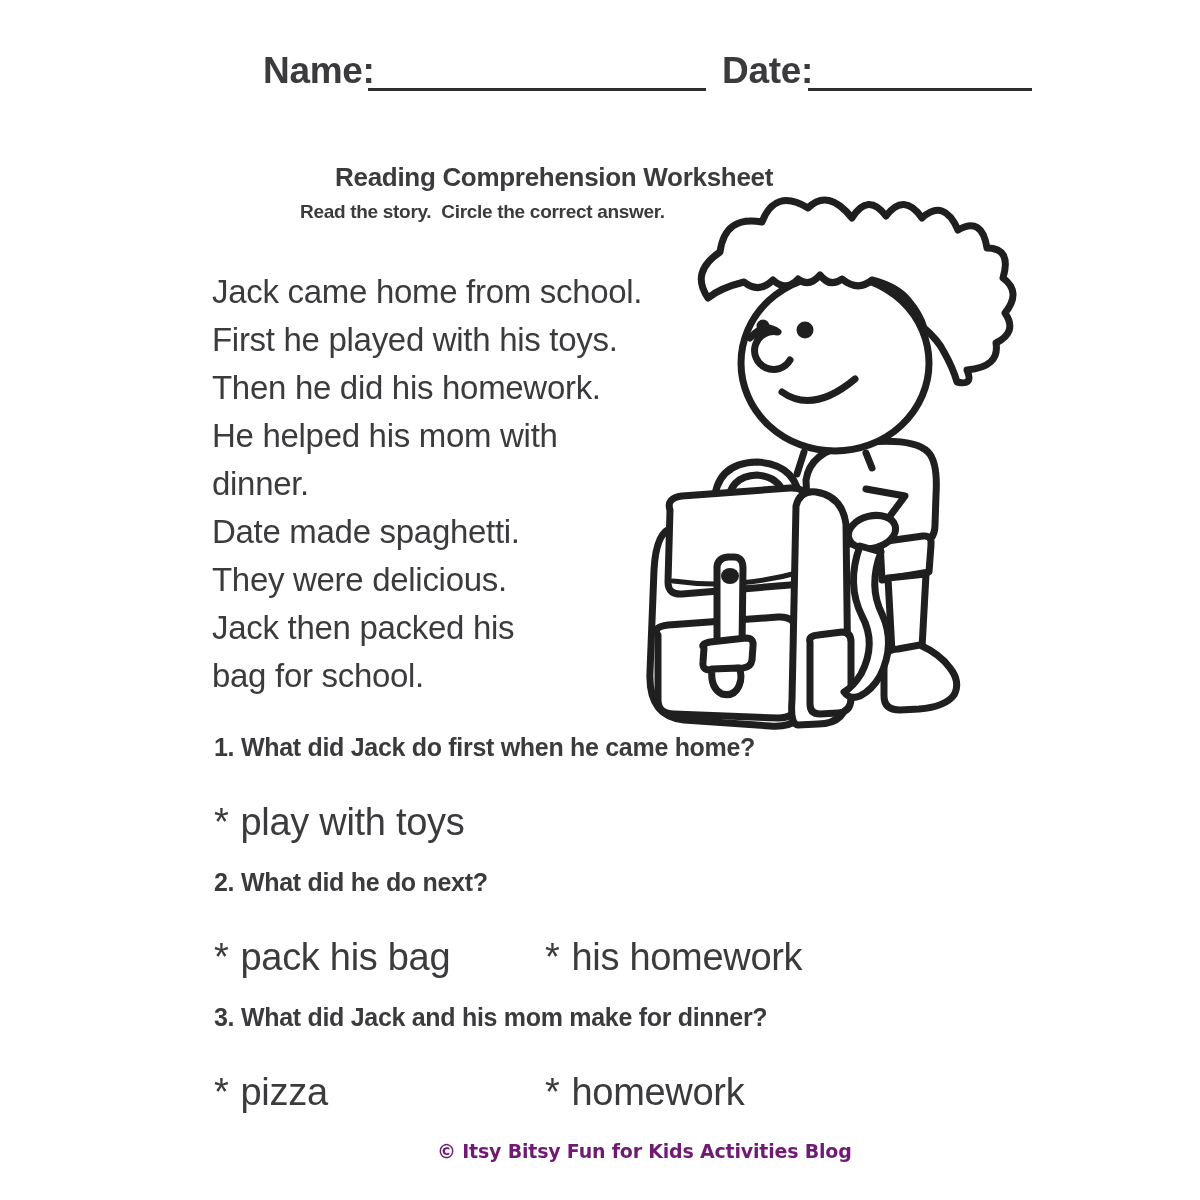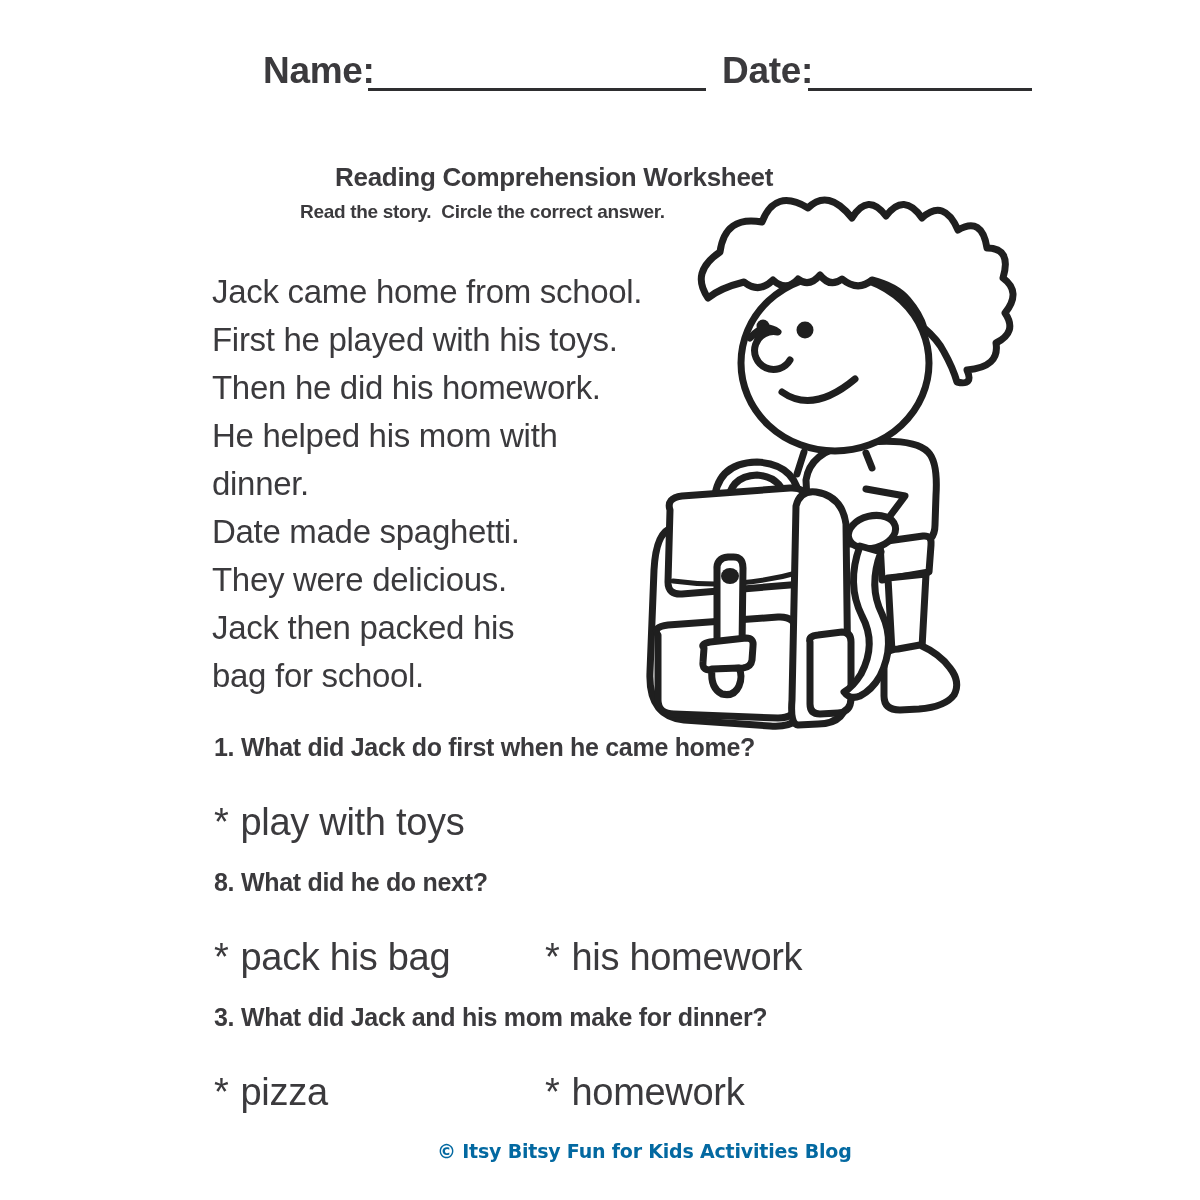--- a/index.html
+++ b/index.html
@@ -21,21 +21,21 @@
   
   .story-line{left:212px;font-size:33px;line-height:48px;text-align:center;}
   
   .q-line{left:214px;font-size:25px;font-weight:700;}
   .opt-row{position:absolute;left:214px;width:840px;height:42px;}
   .opt{position:absolute;top:0;font-size:38px;white-space:nowrap;}
   .opt-col1{left:0;}
   .opt-col2{left:331px;}
   .bullet{display:inline-block;margin-right:12px;}
   
-  .footer{left:437px;top:1140px;font-size:19px;font-weight:600;color:#0369a1;
+  .footer{left:437px;top:1140px;font-size:19px;font-weight:600;color:#701a75;
           font-family:"DejaVu Sans",sans-serif;letter-spacing:-0.2px;}
   svg{position:absolute;left:620px;top:180px;width:400px;height:560px;}
 </style>
 </head>
 <body>
 
 <div class="page">
 
   <div class="abs hdr-label name-label">Name:</div>
   <div class="blank name-blank"></div>
@@ -83,21 +83,21 @@
     <path fill="#fff" d="M92,489 Q90,508 102,514 Q114,517 119,506 Q123,496 119,488 Z"></path>
     <ellipse fill="#fff" cx="252" cy="352" rx="24" ry="16" transform="rotate(-14 252 352)"></ellipse>
     <path fill="#fff" d="M240,366 Q226,404 242,436 Q257,464 241,494 Q233,507 224,512 Q230,520 240,516 Q252,510 260,496 Q276,464 262,434 Q248,406 261,372 Z"></path>
   </svg>
 
   <div class="abs q-line" style="top:733px">1. What did Jack do first when he came home?</div>
   <div class="opt-row" style="top:801px">
     <span class="opt opt-col1"><span class="bullet">*</span><span>play with toys</span></span>
   </div>
 
-  <div class="abs q-line" style="top:868px">8. What did he do next?</div>
+  <div class="abs q-line" style="top:868px">2. What did he do next?</div>
   <div class="opt-row" style="top:936px">
     <span class="opt opt-col1"><span class="bullet">*</span><span>pack his bag</span></span>
     <span class="opt opt-col2"><span class="bullet">*</span><span>his homework</span></span>
   </div>
 
   <div class="abs q-line" style="top:1003px">3. What did Jack and his mom make for dinner?</div>
   <div class="opt-row" style="top:1071px">
     <span class="opt opt-col1"><span class="bullet">*</span><span>pizza</span></span>
     <span class="opt opt-col2"><span class="bullet">*</span><span>homework</span></span>
   </div>

